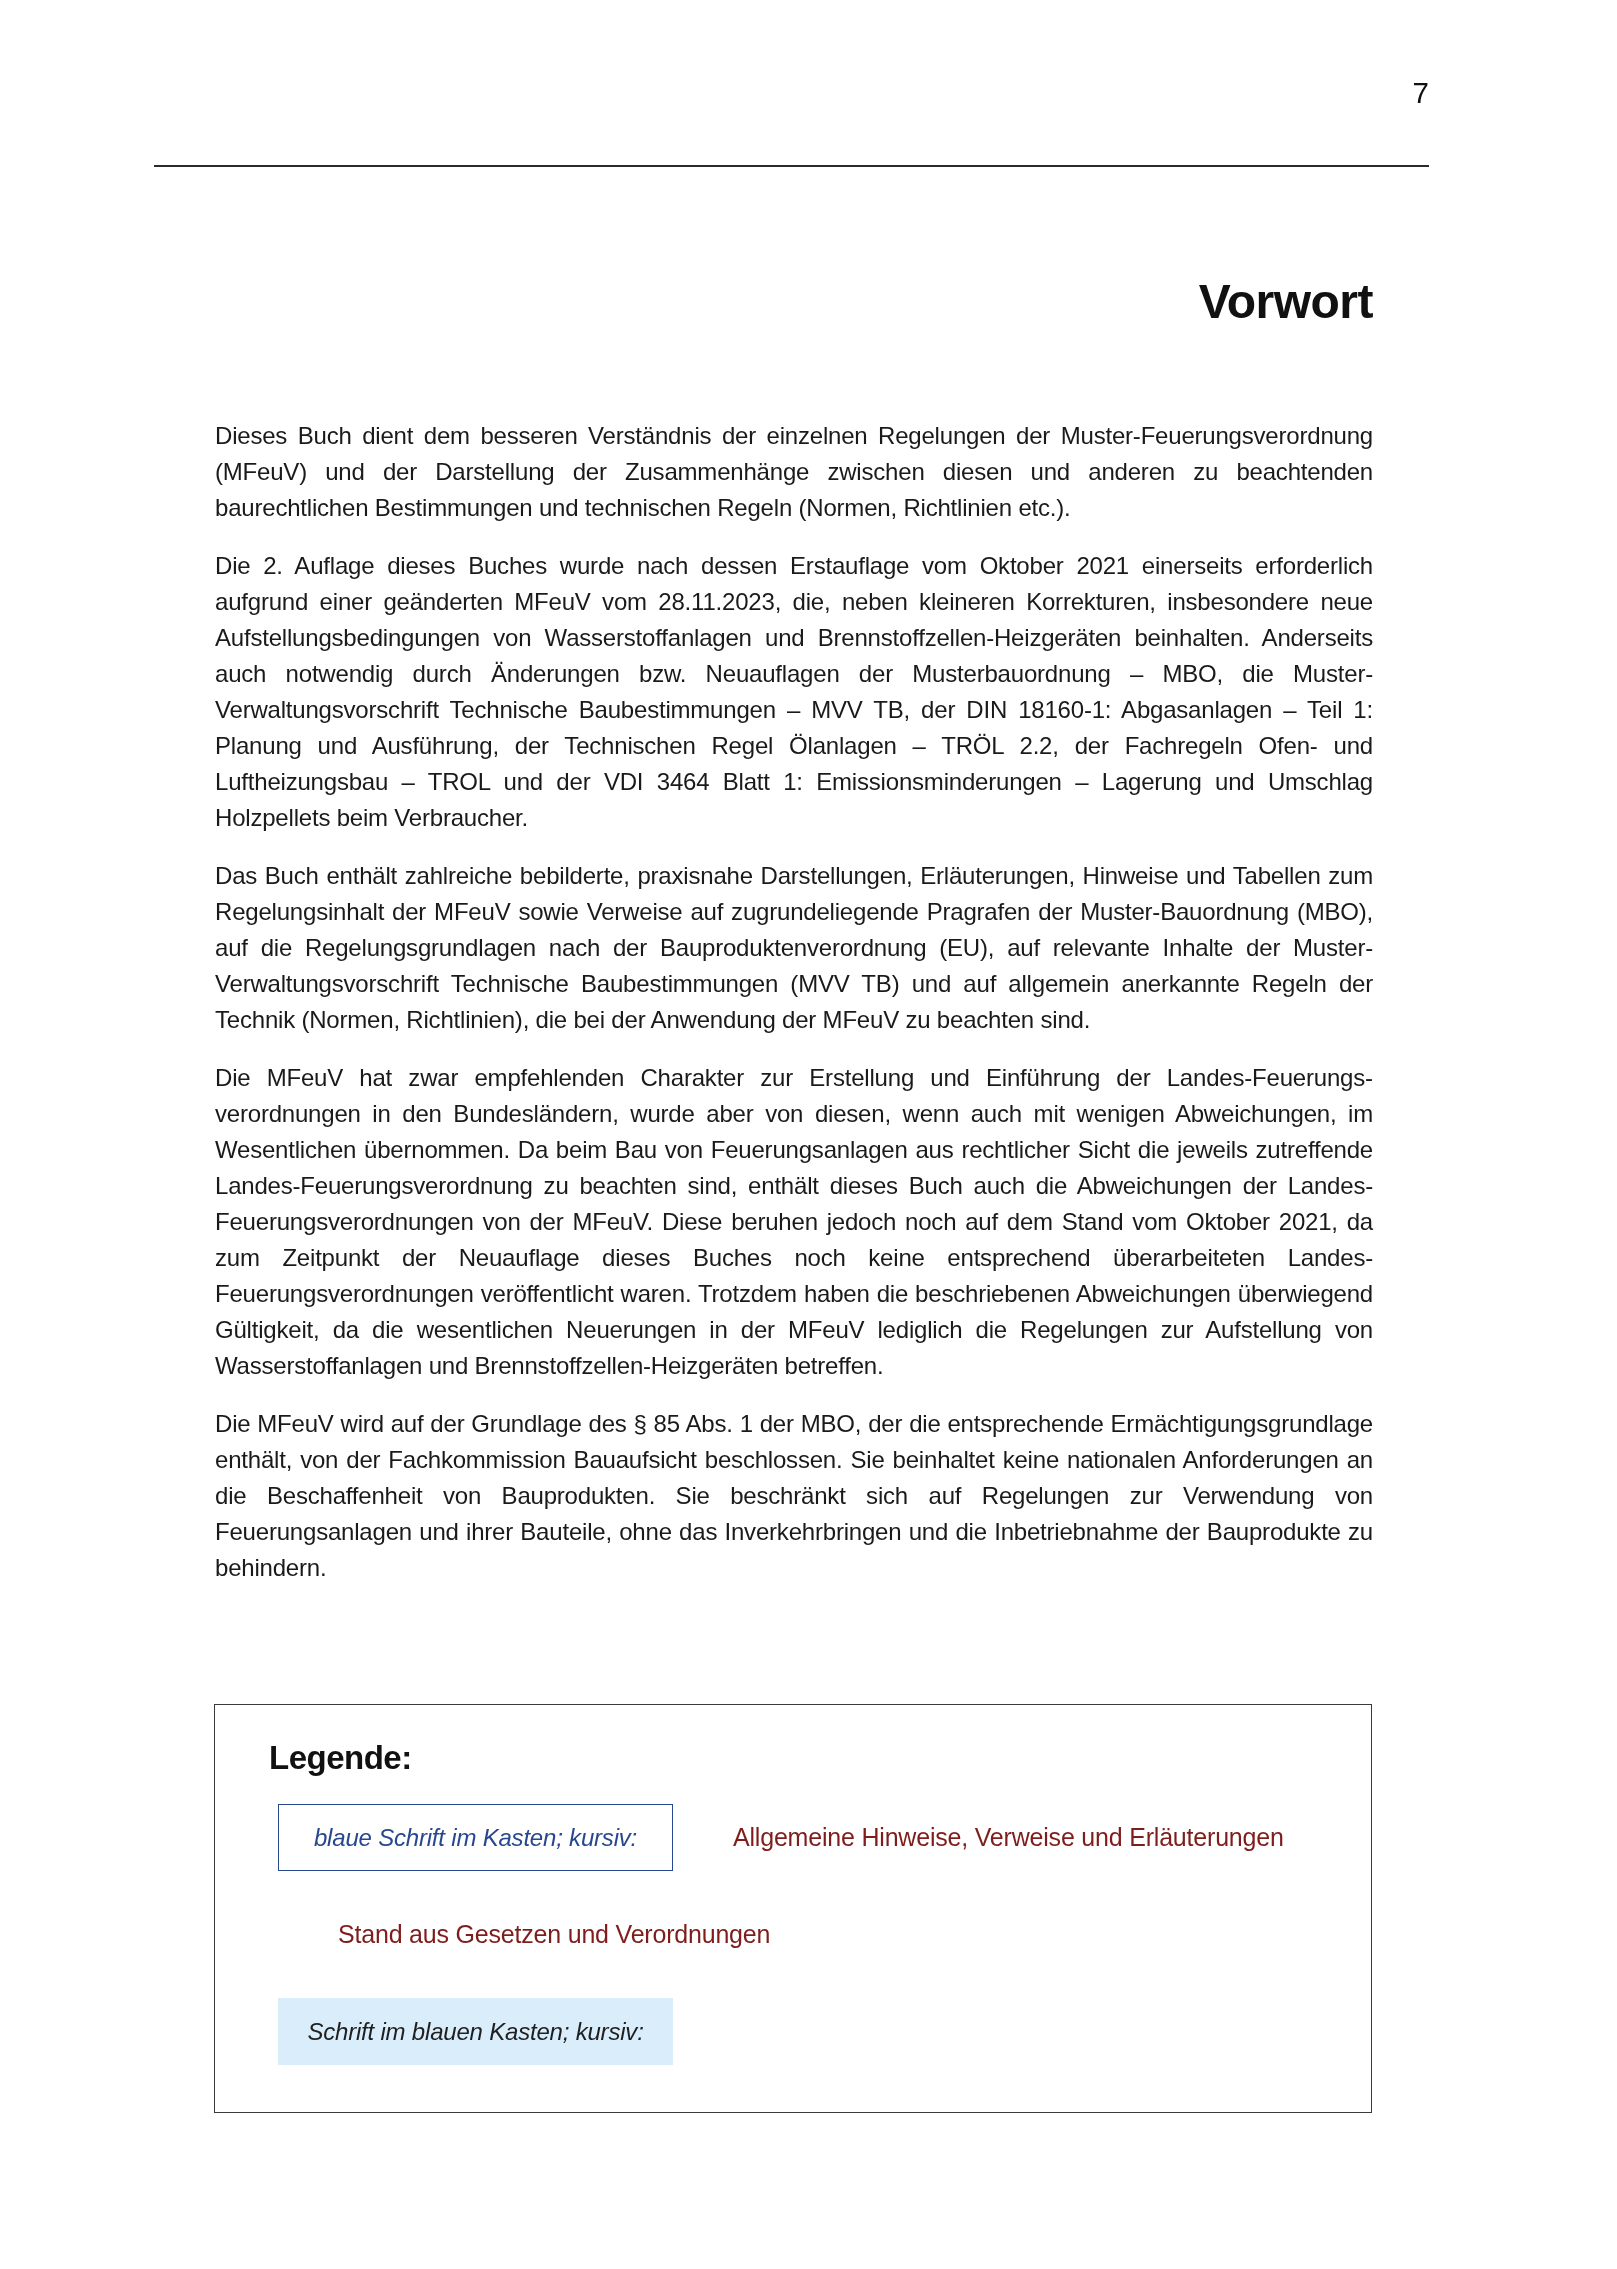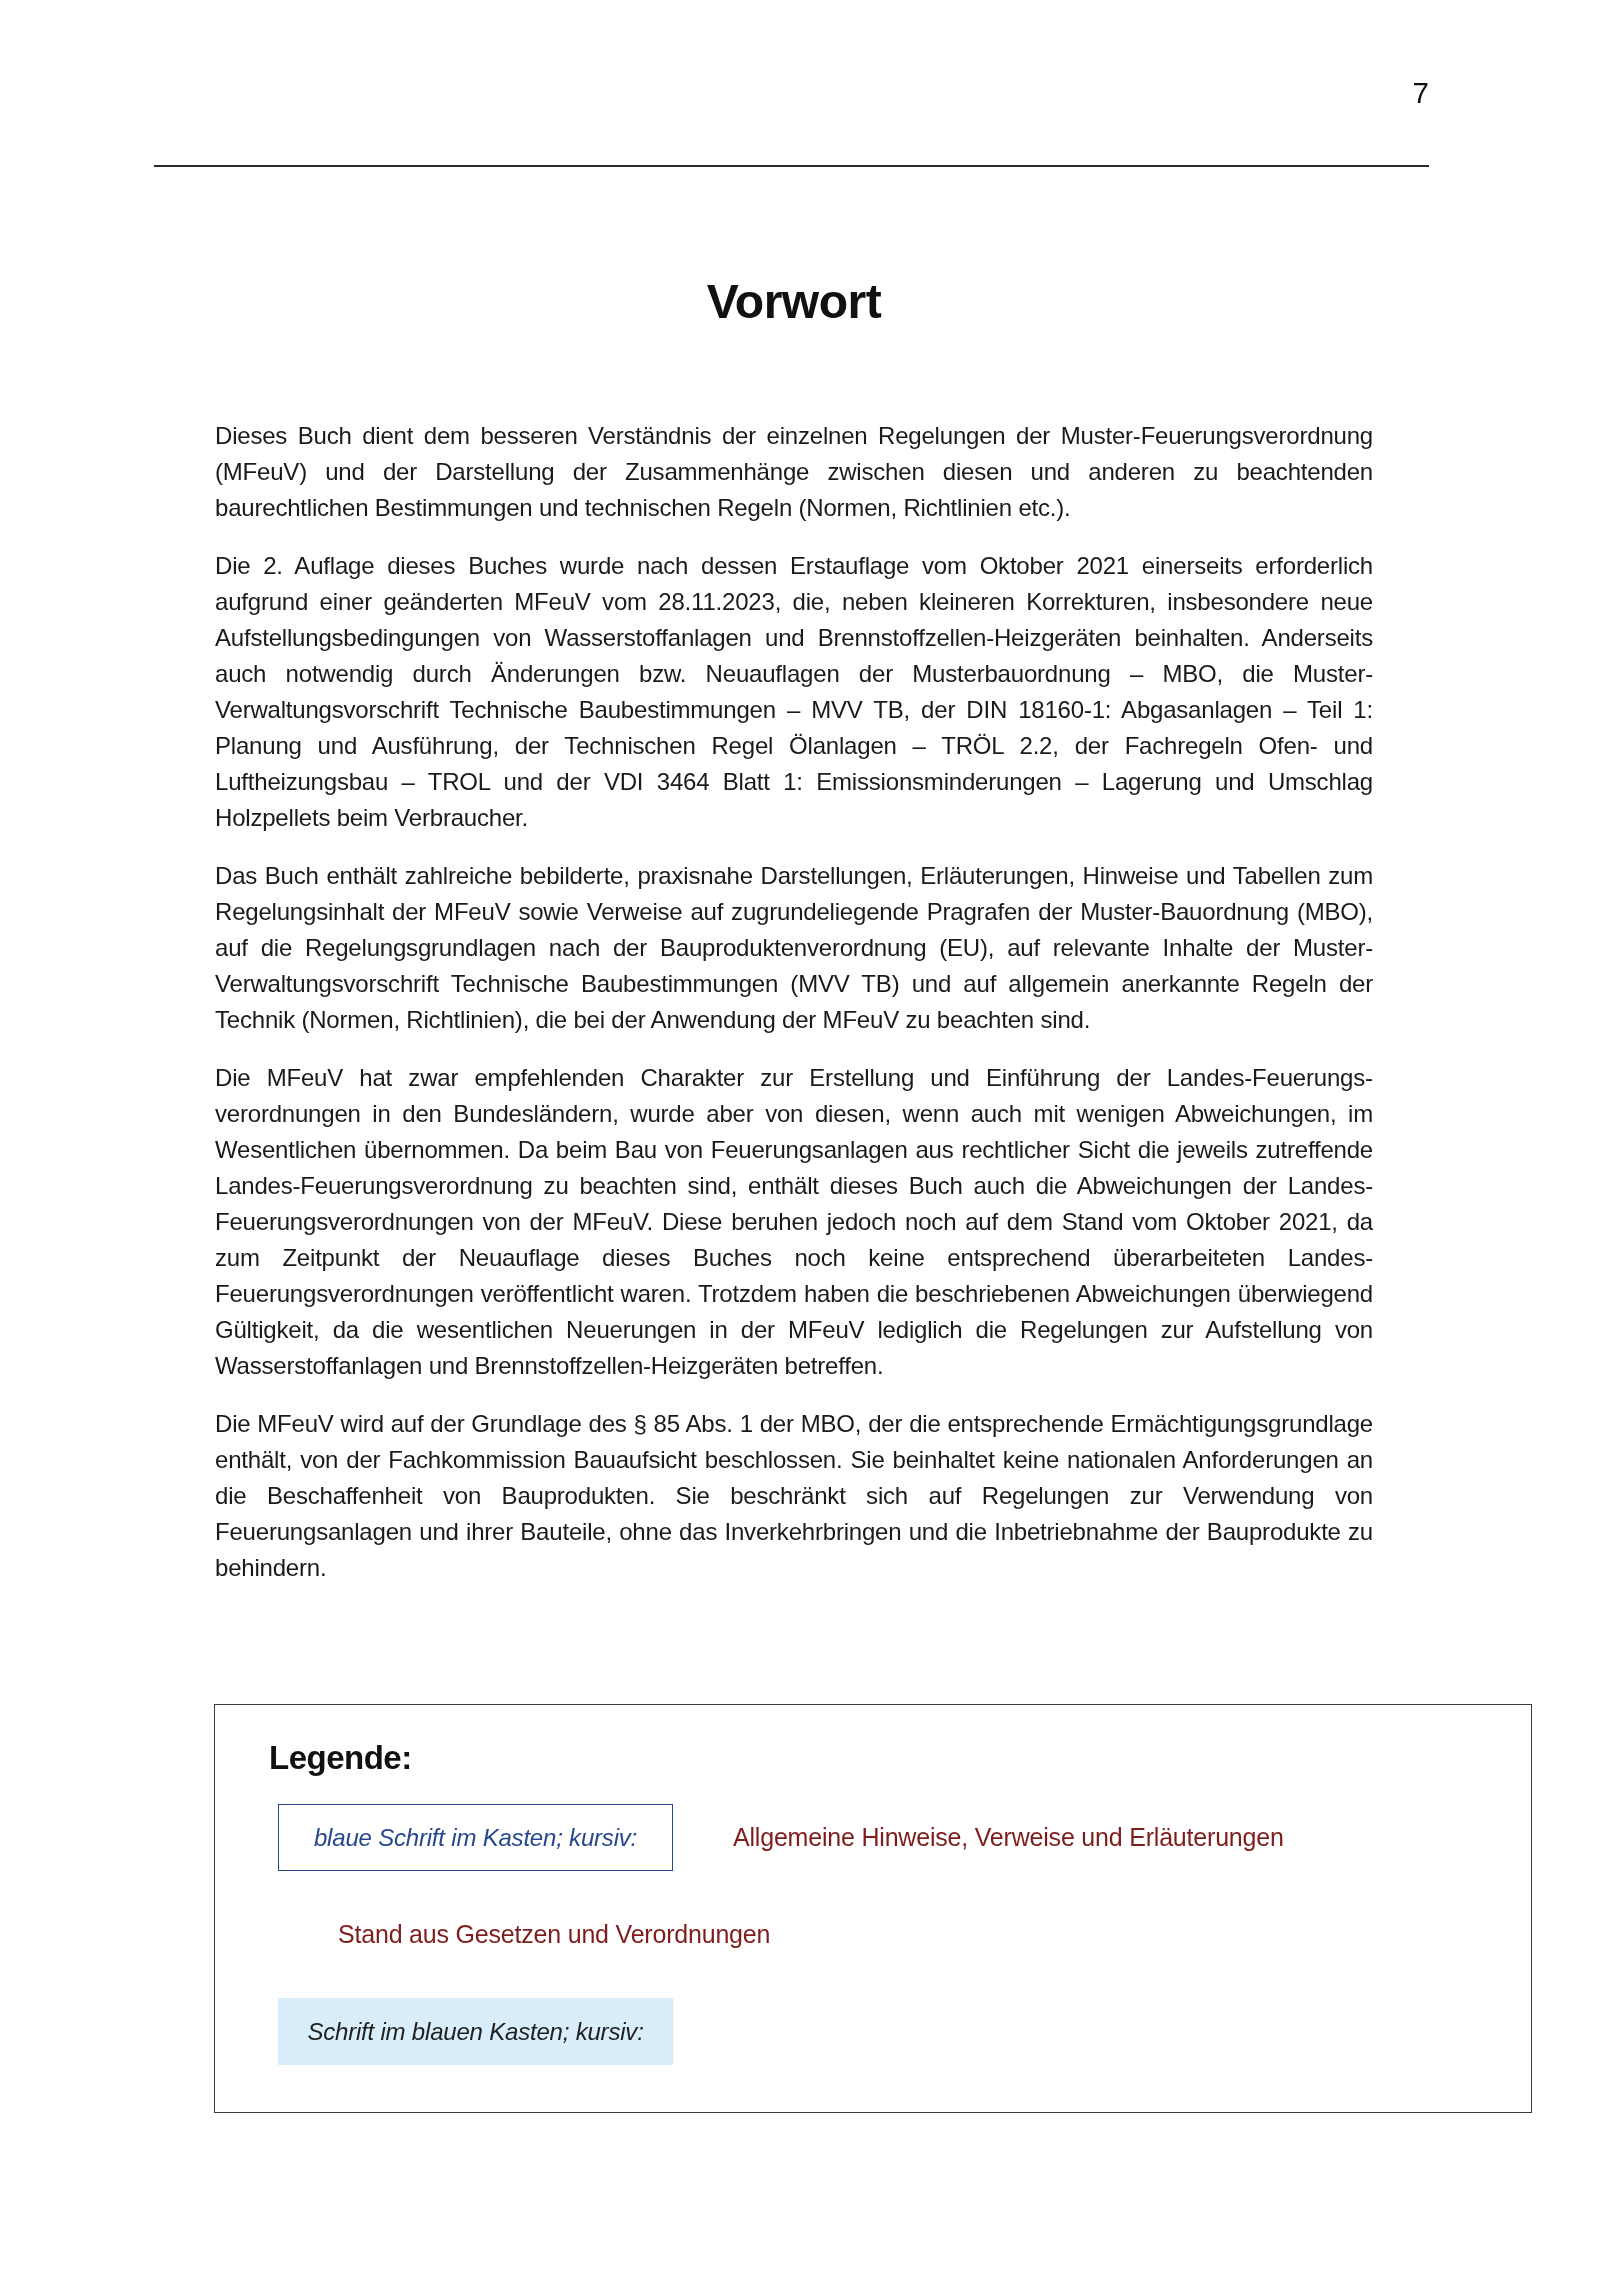--- a/index.html
+++ b/index.html
@@ -34,21 +34,21 @@
     width: 1275px;
     height: 0;
     border-top: 2.9px solid var(--rule, #2b2b2b);
   }
   .title {
     position: absolute;
     top: 274px;
     left: 215px;
     width: 1158px;
     margin: 0;
-    text-align: center;
+    text-align: right;
     font-size: 48px;
     font-weight: bold;
     letter-spacing: -0.5px;
     color: #111;
   }
   .body-text {
     position: absolute;
     top: 418px;
     left: 215px;
     width: 1158px;
@@ -57,21 +57,21 @@
     letter-spacing: -0.2px;
     text-align: justify;
   }
   .body-text p {
     margin: 0 0 22px 0;
   }
   .legend {
     position: absolute;
     top: 1704px;
     left: 214px;
-    width: 1318px;
+    width: 1158px;
     height: 409px;
     border: 1.9px solid #3a3a3a;
     box-sizing: border-box;
     background: #ffffff;
   }
   .legend-title {
     position: absolute;
     top: 34px;
     left: 54px;
     font-size: 33px;

